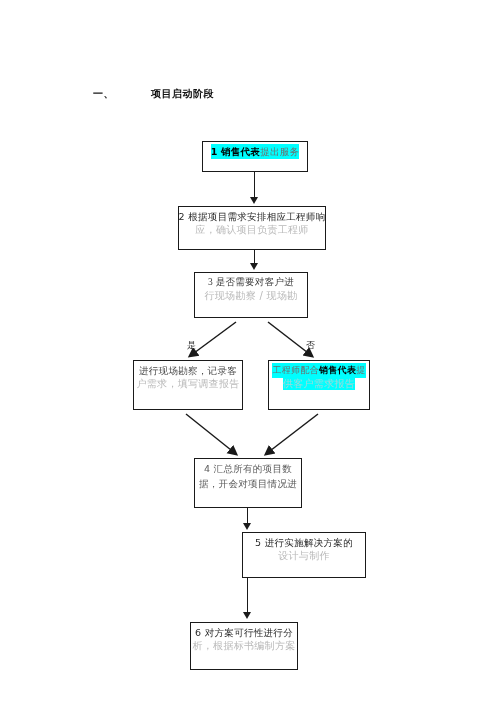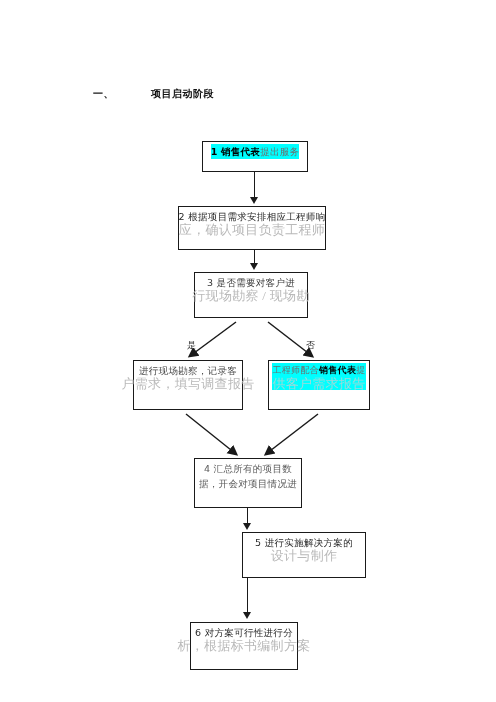--- a/index.html
+++ b/index.html
@@ -30,25 +30,24 @@
     display:flex;flex-direction:column;
     align-items:center;justify-content:flex-start;
     padding:2px 3px;
   }
   .line1{
     font-size:9.5px;line-height:15px;
     color:#4a4a4a;white-space:nowrap;
     letter-spacing:0.3px;
   }
   .line2{
-    font-size:13px;line-height:12px;
+    font-size:10px;line-height:12px;
     color:#b9b9b9;white-space:nowrap;
     letter-spacing:0.3px;
     filter:blur(0.35px);
-    font-family:Liberation Serif, serif;
   }
   .hl{background:#00ffff;color:#2a2a2a;}
   .hl2{background:#00ffff;color:#9fd9d9;}
   .b{font-weight:bold;color:#000;}
   .faintstrong{color:#6e6e6e;}
 
   
   #box1{left:202px;top:141px;width:106px;height:31px;}
   #box2{left:178px;top:206px;width:148px;height:44px;}
   #box3{left:194px;top:272px;width:114px;height:46px;}
@@ -123,21 +122,21 @@
       <span class="b">销售代表</span><span class="faintstrong">提出服务</span>
     </div>
   </div>
 
   <div class="box" id="box2">
     <div class="line1" style="color:#1f1f1f;">2 根据项目需求安排相应工程师响</div>
     <div class="line2">应，确认项目负责工程师</div>
   </div>
 
   <div class="box" id="box3">
-    <div class="line1" style="color:#3a3a3a;">3 是否需要对客户进</div>
+    <div class="line1" style="color:#3a3a3a;font-family:Liberation Serif, serif;">3 是否需要对客户进</div>
     <div class="line2">行现场勘察 / 现场勘</div>
   </div>
 
   <div class="box" id="boxYes">
     <div class="line1" style="color:#4a4a4a;">进行现场勘察，记录客</div>
     <div class="line2">户需求，填写调查报告</div>
   </div>
 
   <div class="box" id="boxNo">
     <div class="line1 hl" style="font-size:9px;"><span class="faintstrong">工程师配合</span><span class="b">销售代表</span><span class="faintstrong">提</span></div>

